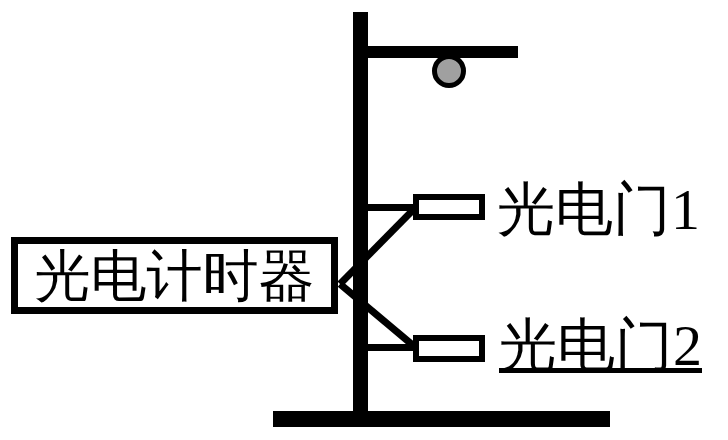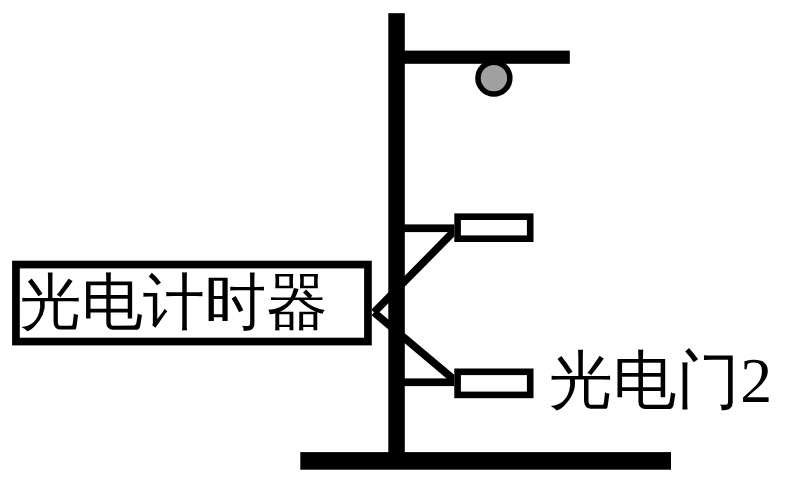--- a/index.html
+++ b/index.html
@@ -51,21 +51,21 @@
   
   .timer {
     position: absolute;
     left: 11px; top: 237px;
     width: 327px; height: 77px;
     box-sizing: border-box;
     border: 7px solid var(--stroke, #000000);
     background: #ffffff;
     display: flex;
     align-items: center;
-    justify-content: flex-start;
+    justify-content: center;
     font-size: 56px;
     line-height: 1;
     color: #000000;
     white-space: nowrap;
   }
   
   .wires {
     position: absolute;
     left: 0; top: 0;
     width: 728px; height: 440px;
@@ -74,21 +74,21 @@
   
   .label {
     position: absolute;
     font-size: 58px;
     line-height: 1.05;
     color: #000000;
     white-space: nowrap;
   }
   .ball-label  { left: 487px; top: 72px;  }
   .gate1-label { left: 497px; top: 180px; }
-  .gate2-label { left: 499px; top: 316px; }
+  .gate2-label { left: 499px; top: 316px; text-decoration: underline; }
 </style>
 </head>
 <body>
 
 <div class="stage">
 
   <div class="bar pole"></div>
   <div class="bar arm"></div>
   <div class="bar base"></div>
 
@@ -102,15 +102,16 @@
   <div class="bar mount1"></div>
   <div class="gate gate1"></div>
 
   <div class="bar mount2"></div>
   <div class="gate gate2"></div>
 
   <div class="timer">
     <span>光电计时器</span>
   </div>
 
+  <div class="label gate1-label">光电门1</div>
   <div class="label gate2-label">光电门2</div>
 
 </div>
 
 </body></html>

